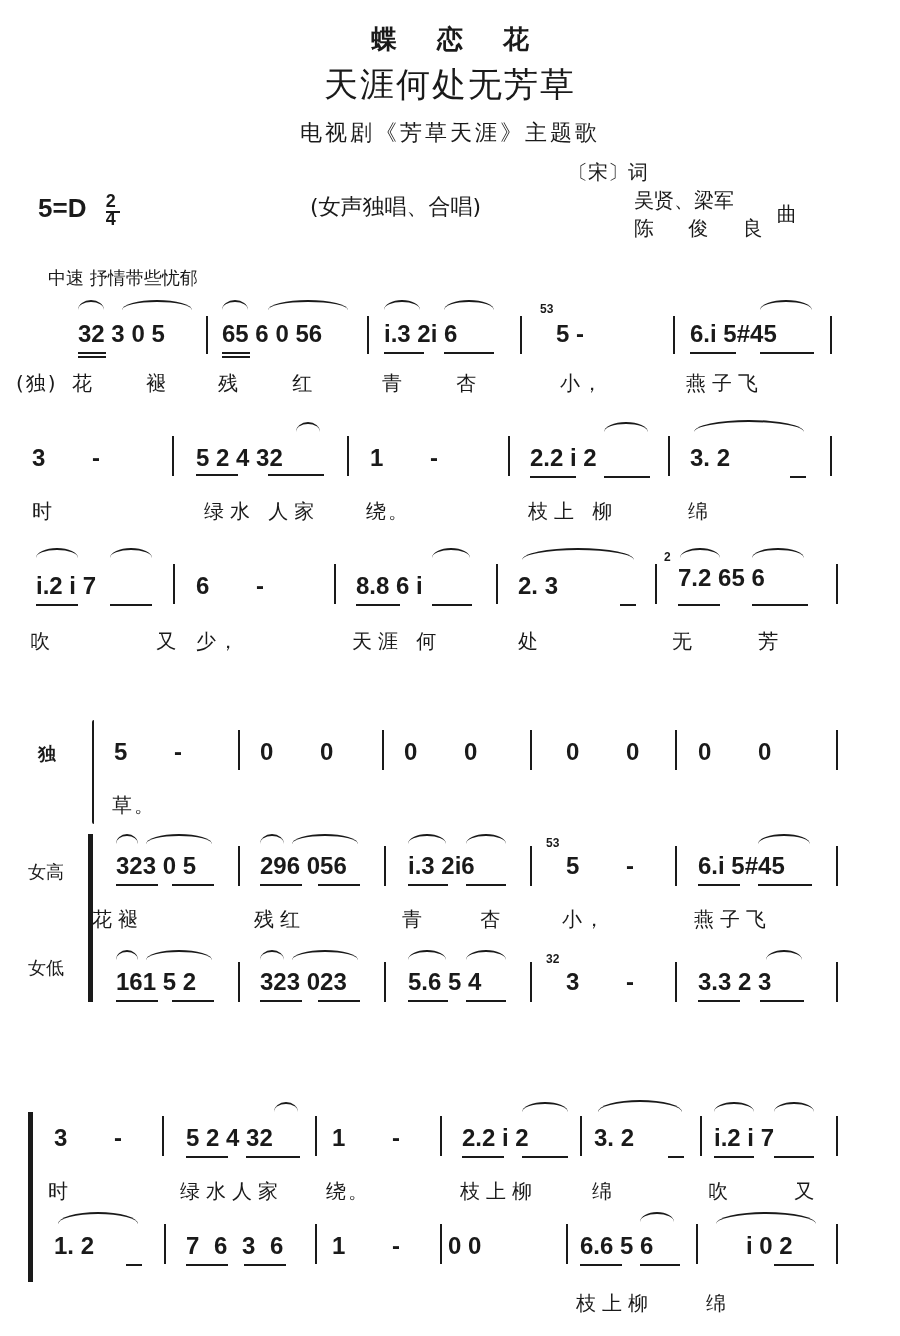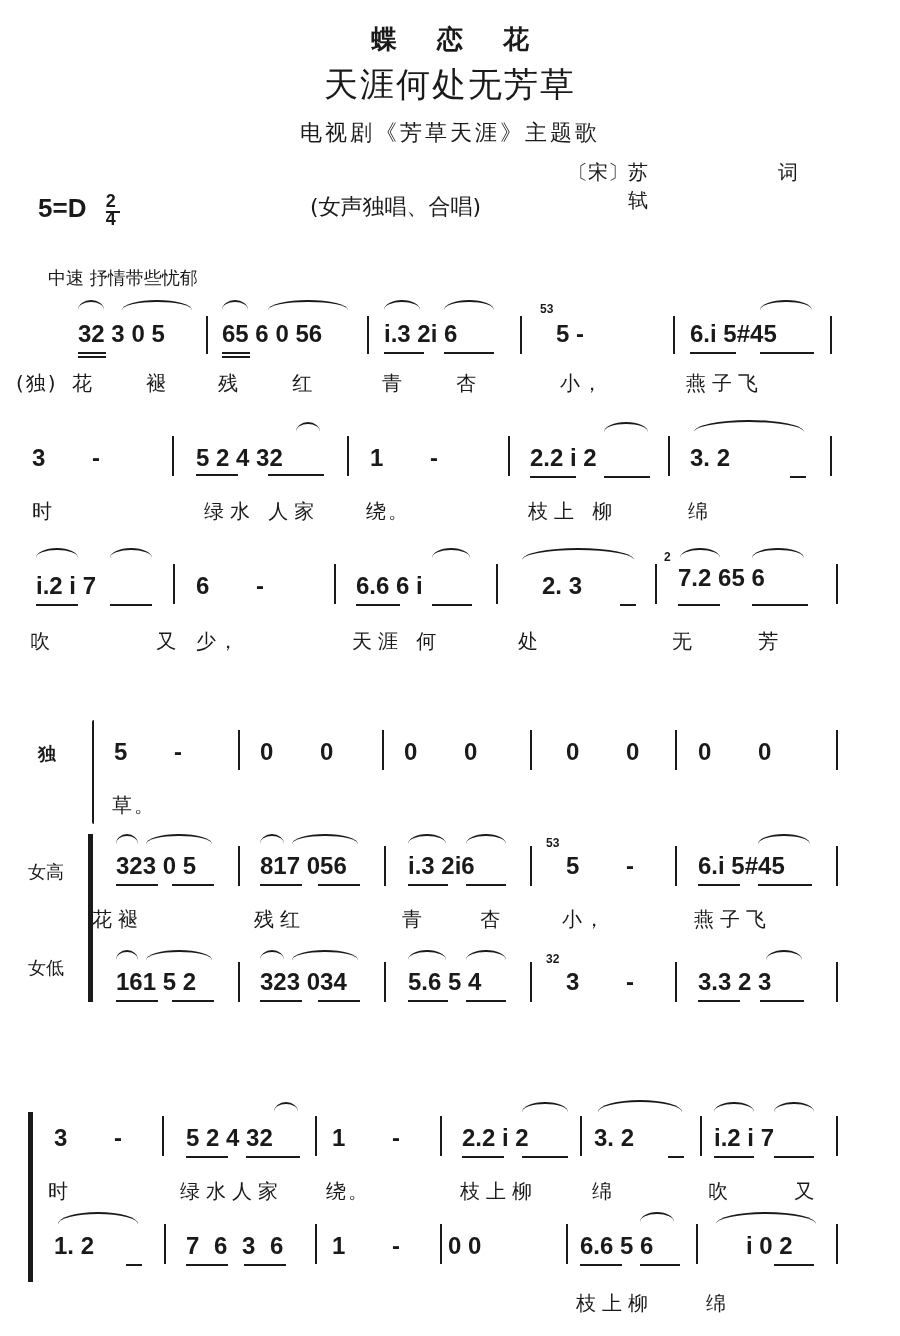--- a/index.html
+++ b/index.html
@@ -42,22 +42,28 @@
     <span>2</span>
     <span class="bar"></span>
     <span>4</span>
   </span>
 </div>
 <div class="abs perf">(女声独唱、合唱)</div>
 
 <div class="abs credits">
   <div class="row">
     <span>〔宋〕</span>
-    <span style="width:150px;letter-spacing:40px">苏 轼</span>
     <span>词</span>
+  </div>
+  <div style="display:flex;margin-left:66px">
+    <div>
+      <div>吴贤、梁军</div>
+      <div style="letter-spacing:14px">陈 俊 良</div>
+    </div>
+    <div style="padding-top:14px">曲</div>
   </div>
 </div>
 
 <div class="abs tempo">中速  抒情带些忧郁</div>
 
 <div class="sys" style="top:300px">
   <div class="slur" style="left:78px;top:0;width:26px"></div>
   <div class="slur" style="left:122px;top:0;width:70px"></div>
   <div class="notes" style="left:78px;top:20px">32 3 0 5</div>
   <div class="ul" style="left:78px;top:52px;width:28px"></div>
@@ -120,26 +126,26 @@
 <div class="sys" style="top:548px">
   <div class="slur" style="left:36px;top:0;width:42px"></div>
   <div class="slur" style="left:110px;top:0;width:42px"></div>
   <div class="notes" style="left:36px;top:24px">i.2  i 7</div>
   <div class="ul" style="left:36px;top:56px;width:42px"></div>
     <div class="ul" style="left:110px;top:56px;width:42px"></div>
   <div class="bar" style="left:173px;top:16px;height:40px"></div>
   <div class="notes" style="left:196px;top:24px;word-spacing:40px">6  -</div>
   <div class="bar" style="left:334px;top:16px;height:40px"></div>
   <div class="slur" style="left:432px;top:0;width:38px"></div>
-  <div class="notes" style="left:356px;top:24px">6.6  6 i</div>
+  <div class="notes" style="left:356px;top:24px">8.8  6 i</div>
   <div class="ul" style="left:356px;top:56px;width:44px"></div>
     <div class="ul" style="left:432px;top:56px;width:40px"></div>
   <div class="bar" style="left:496px;top:16px;height:40px"></div>
   <div class="slur" style="left:522px;top:0;width:112px;height:10px"></div>
-  <div class="notes" style="left:542px;top:24px">2.     3</div>
+  <div class="notes" style="left:518px;top:24px">2.     3</div>
   <div class="ul" style="left:620px;top:56px;width:16px"></div>
   <div class="bar" style="left:655px;top:16px;height:40px"></div>
   <div class="grace" style="left:664px;top:2px">2</div>
   <div class="slur" style="left:680px;top:0;width:40px"></div>
   <div class="slur" style="left:752px;top:0;width:52px"></div>
   <div class="notes" style="left:678px;top:16px">7.2  65 6</div>
   <div class="ul" style="left:678px;top:56px;width:42px"></div>
     <div class="ul" style="left:752px;top:56px;width:56px"></div>
   <div class="bar" style="left:836px;top:16px;height:40px"></div>
   <div class="lyr" style="left:30px;top:80px;letter-spacing:50px">吹  又</div>
@@ -169,21 +175,21 @@
   <div class="bracket" style="left:88px;top:122px;height:168px"></div>
 
   <div class="slur" style="left:116px;top:122px;width:22px"></div>
   <div class="slur" style="left:146px;top:122px;width:66px"></div>
   <div class="notes" style="left:116px;top:140px">323 0 5</div>
   <div class="ul" style="left:116px;top:172px;width:42px"></div>
     <div class="ul" style="left:172px;top:172px;width:42px"></div>
   <div class="bar" style="left:238px;top:134px;height:40px"></div>
   <div class="slur" style="left:260px;top:122px;width:24px"></div>
   <div class="slur" style="left:292px;top:122px;width:66px"></div>
-  <div class="notes" style="left:260px;top:140px">817 056</div>
+  <div class="notes" style="left:260px;top:140px">296 056</div>
   <div class="ul" style="left:260px;top:172px;width:42px"></div>
     <div class="ul" style="left:318px;top:172px;width:42px"></div>
   <div class="bar" style="left:384px;top:134px;height:40px"></div>
   <div class="slur" style="left:408px;top:122px;width:38px"></div>
   <div class="slur" style="left:466px;top:122px;width:40px"></div>
   <div class="notes" style="left:408px;top:140px">i.3 2i6</div>
   <div class="ul" style="left:408px;top:172px;width:40px"></div>
     <div class="ul" style="left:466px;top:172px;width:40px"></div>
   <div class="bar" style="left:530px;top:134px;height:40px"></div>
   <div class="grace" style="left:546px;top:124px">53</div>
@@ -202,21 +208,21 @@
   <div class="lyr" style="left:694px;top:194px;letter-spacing:6px">燕子飞</div>
 
   <div class="slur" style="left:116px;top:238px;width:22px"></div>
   <div class="slur" style="left:146px;top:238px;width:66px"></div>
   <div class="notes" style="left:116px;top:256px">161 5 2</div>
   <div class="ul" style="left:116px;top:288px;width:42px"></div>
     <div class="ul" style="left:172px;top:288px;width:42px"></div>
   <div class="bar" style="left:238px;top:250px;height:40px"></div>
   <div class="slur" style="left:260px;top:238px;width:24px"></div>
   <div class="slur" style="left:292px;top:238px;width:66px"></div>
-  <div class="notes" style="left:260px;top:256px">323 034</div>
+  <div class="notes" style="left:260px;top:256px">323 023</div>
   <div class="ul" style="left:260px;top:288px;width:42px"></div>
     <div class="ul" style="left:318px;top:288px;width:42px"></div>
   <div class="bar" style="left:384px;top:250px;height:40px"></div>
   <div class="slur" style="left:408px;top:238px;width:38px"></div>
   <div class="slur" style="left:466px;top:238px;width:40px"></div>
   <div class="notes" style="left:408px;top:256px">5.6 5 4</div>
   <div class="ul" style="left:408px;top:288px;width:40px"></div>
     <div class="ul" style="left:466px;top:288px;width:40px"></div>
   <div class="bar" style="left:530px;top:250px;height:40px"></div>
   <div class="grace" style="left:546px;top:240px">32</div>

